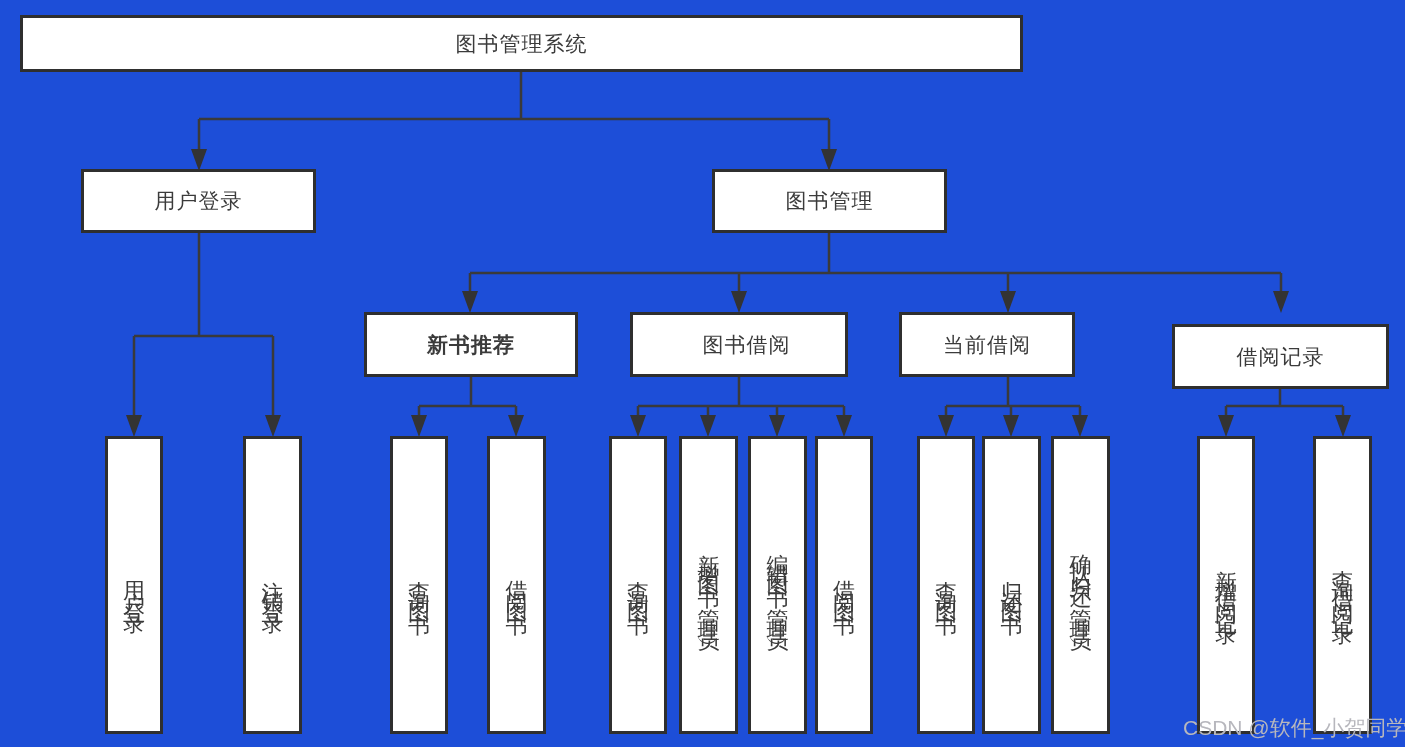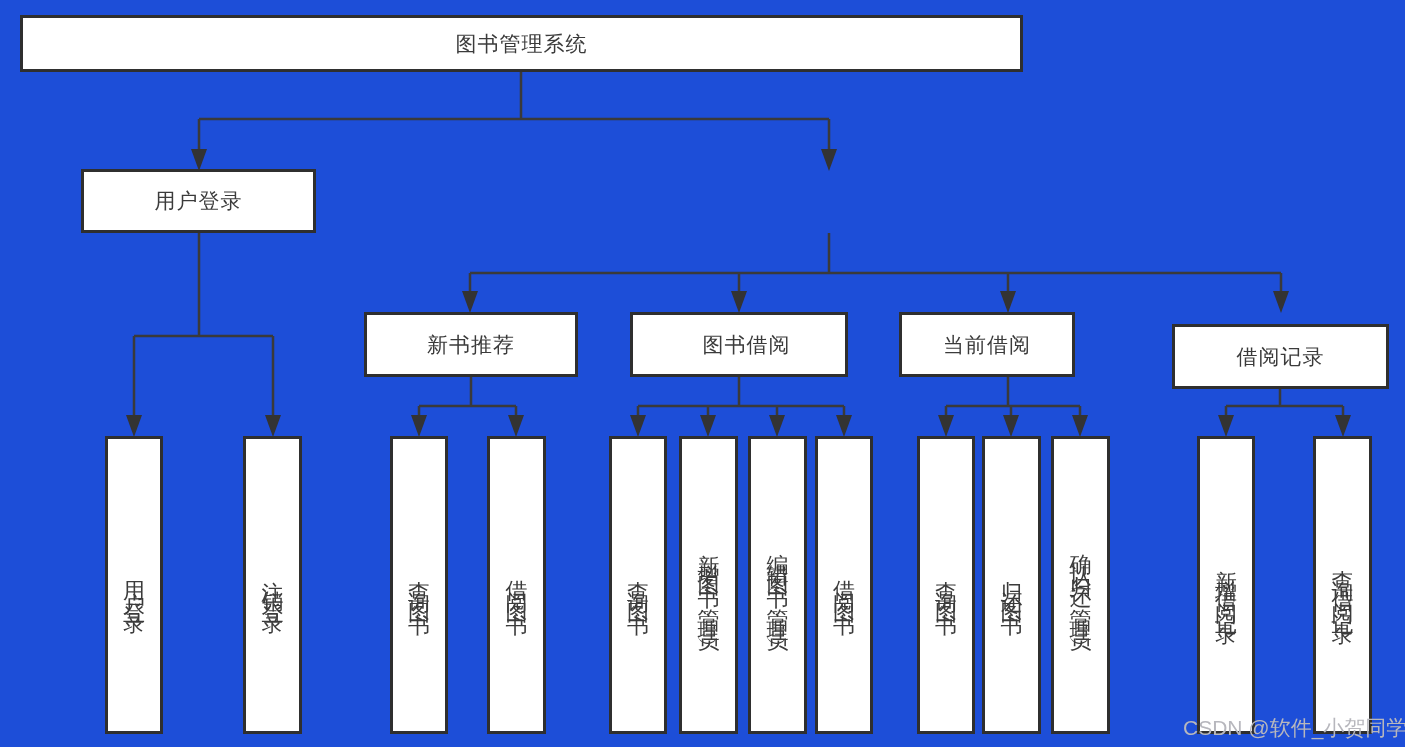--- a/index.html
+++ b/index.html
@@ -111,22 +111,25 @@
     </g>
   </svg>
 
   <div class="node hnode" style="left:20px; top:15px; width:1003px; height:57px;">
     <span>图书管理系统</span>
   </div>
 
   <div class="node hnode" style="left:81px; top:169px; width:235px; height:64px;">
     <span>用户登录</span>
   </div>
+  <div class="node hnode" style="left:712px; top:169px; width:235px; height:64px;">
+    <span>图书管理</span>
+  </div>
 
-  <div class="node hnode" style="left:364px; top:312px; width:214px; height:65px;">
+  <div class="node hnode" style="left:364px; top:312px; width:214px; height:65px;font-weight:bold;">
     <span>新书推荐</span>
   </div>
   <div class="node hnode" style="left:630px; top:312px; width:218px; height:65px;padding-left:15px;">
     <span>图书借阅</span>
   </div>
   <div class="node hnode" style="left:899px; top:312px; width:176px; height:65px;">
     <span>当前借阅</span>
   </div>
   <div class="node hnode" style="left:1172px; top:324px; width:217px; height:65px;">
     <span>借阅记录</span>

